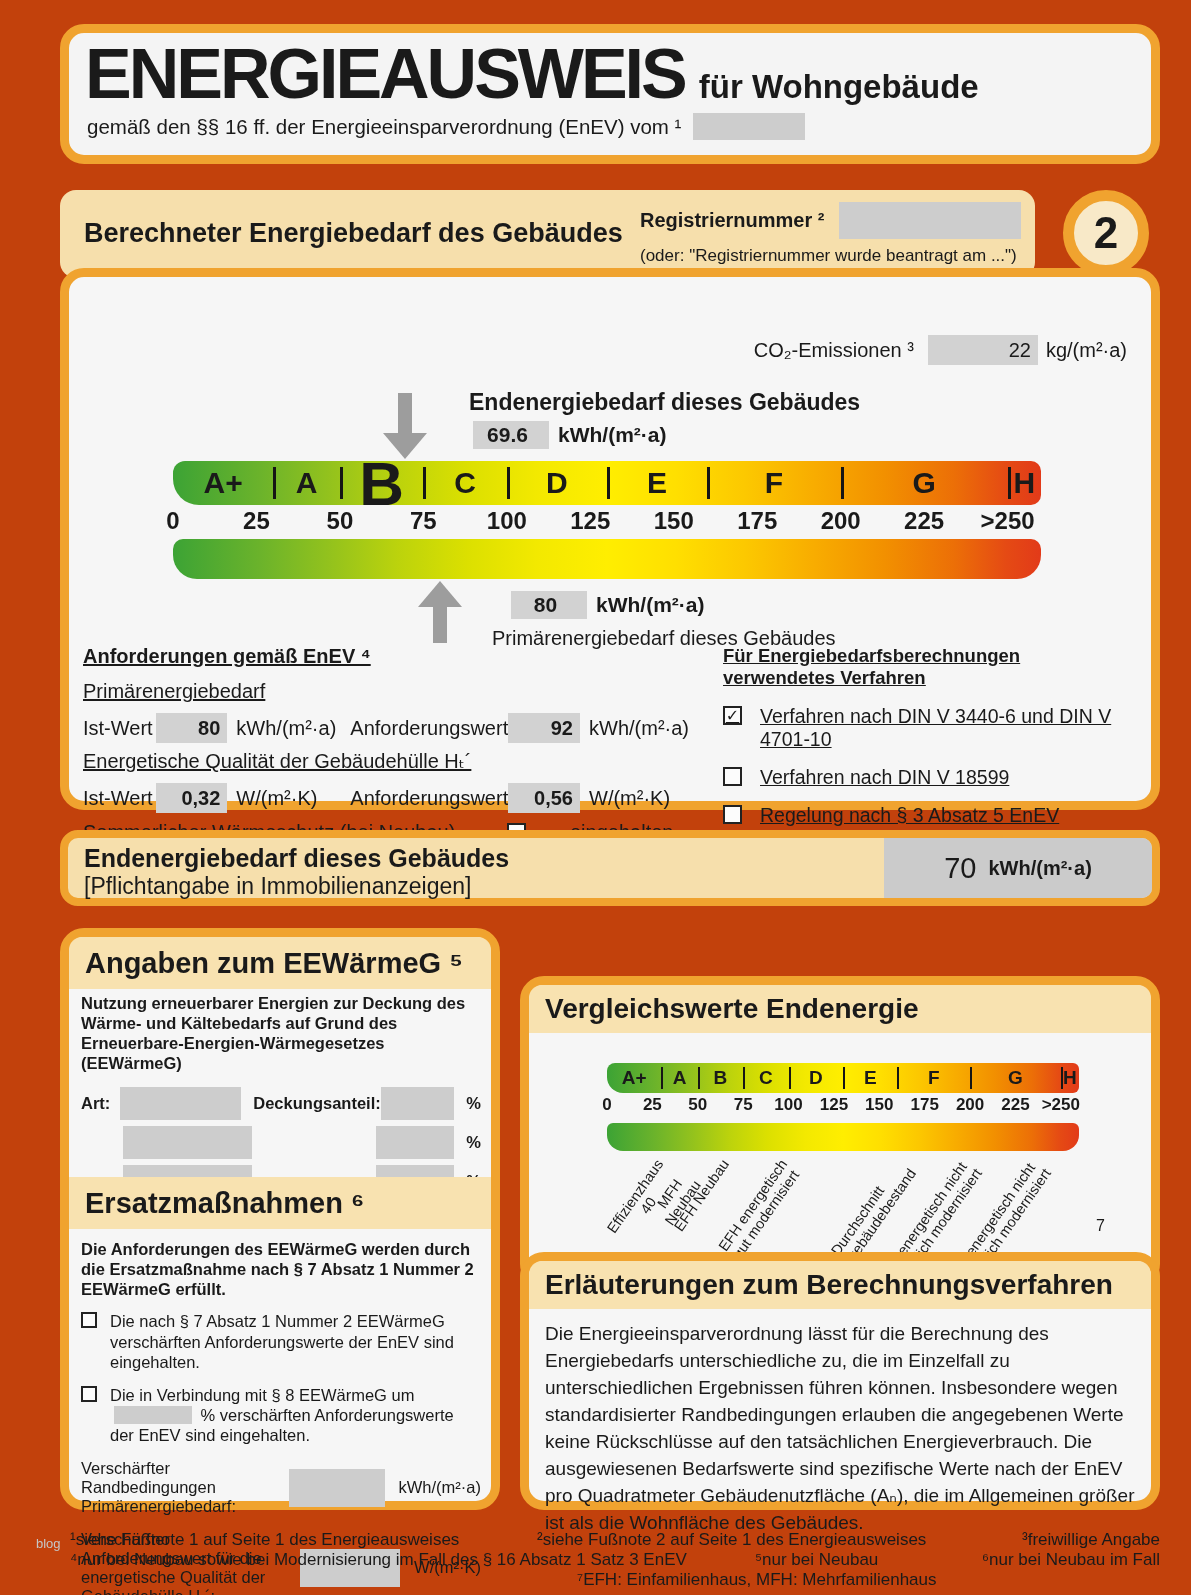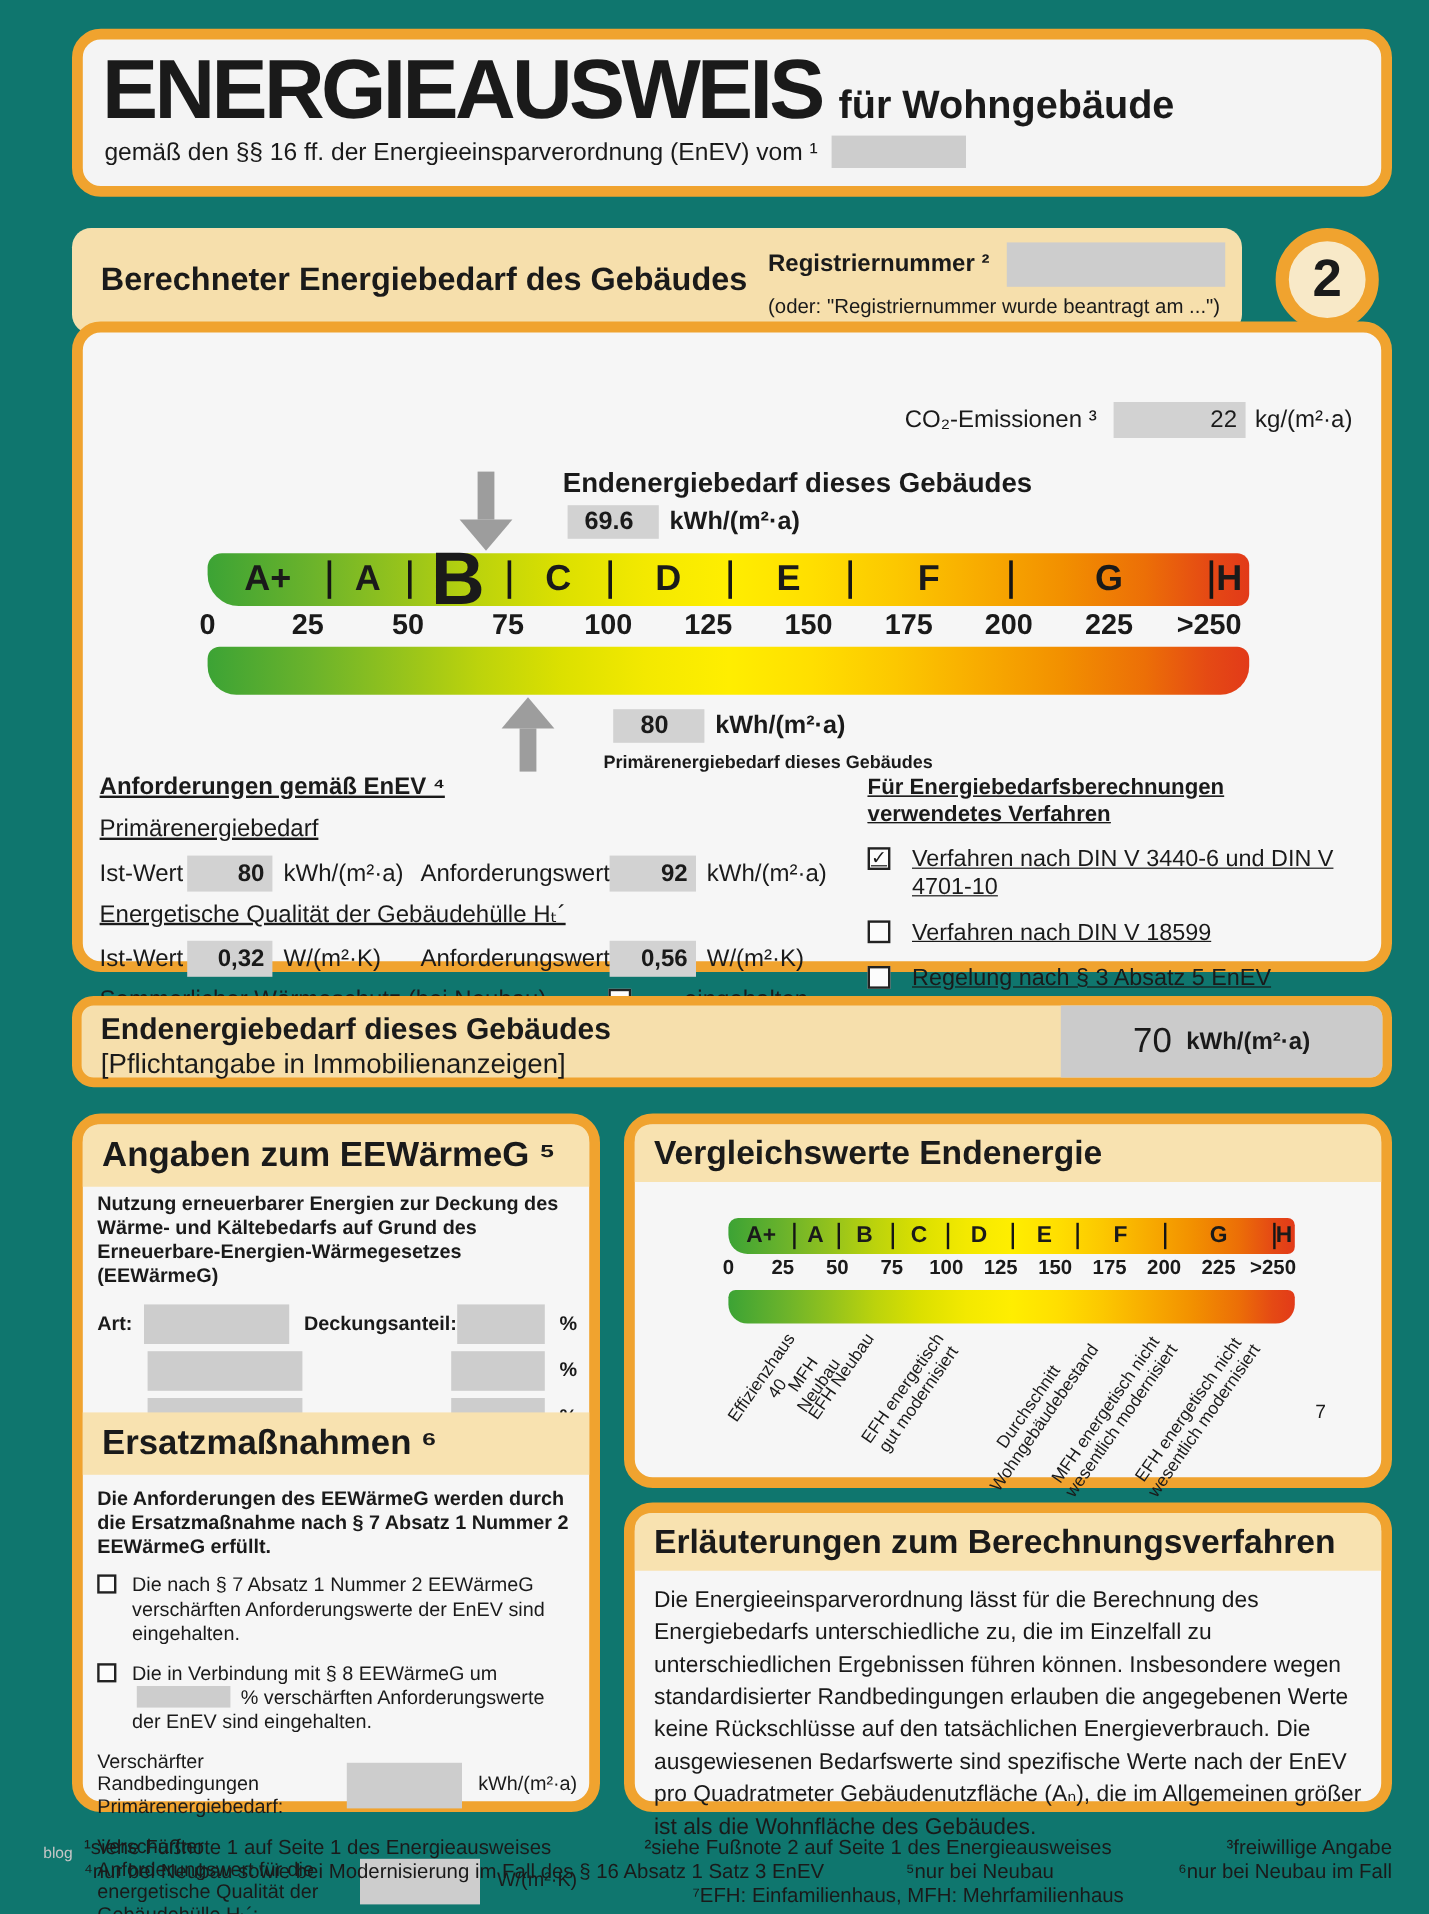--- a/index.html
+++ b/index.html
@@ -1,17 +1,17 @@
 <!DOCTYPE html>
 <html><head>
 <meta charset="utf-8">
 <style>
   html,body{margin:0;padding:0;}
   body{background:#e8e8e8;}
-  .page{position:relative;width:1191px;height:1595px;background:#0f766e;
+  .page{position:relative;width:1191px;height:1595px;background:#c2410c;
         font-family:"Liberation Sans","DejaVu Sans",sans-serif;color:#1a1a1a;overflow:hidden;}
   .content{position:absolute;left:60px;top:0;width:1100px;height:100%;}
   .obox{position:absolute;background:#f6f6f6;border:9px solid #F0A32F;border-radius:24px;box-sizing:border-box;}
   .strip{position:absolute;top:0;left:0;right:0;height:48px;background:#F8E2B0;border-radius:13px 13px 0 0;
          display:flex;align-items:center;padding-left:16px;font-weight:bold;box-sizing:border-box;}
   .ph{background:#CDCDCD;display:inline-block;}
   .vb{background:#D2D2D2;display:flex;align-items:center;justify-content:flex-end;
       box-sizing:border-box;padding-right:7px;font-weight:bold;}
   
   .header-box{top:24px;left:0;width:1100px;height:140px;background:#f4f4f4;}
@@ -34,21 +34,21 @@
   .main-box{top:268px;left:0;width:1100px;height:542px;}
   .main-box .strip{font-size:28px;}
   .co2-row{position:absolute;top:58px;right:24px;display:flex;align-items:center;font-size:20px;}
   .co2-row .vb{width:110px;height:30px;margin:0 8px 0 14px;font-weight:normal;}
   .scale-area{position:absolute;top:112px;left:104px;width:868px;height:252px;}
   .end-title{position:absolute;left:296px;top:0;font-size:23px;font-weight:bold;}
   .valrow{position:absolute;display:flex;align-items:center;font-size:21px;font-weight:bold;}
   .valrow .vb{width:76px;height:28px;margin-right:9px;justify-content:center;}
   .ev{left:300px;top:32px;}
   .pv{left:338px;top:202px;}
-  .pm-title{position:absolute;left:330px;top:238px;font-size:15px;font-weight:bold;}
+  .pm-title{position:absolute;left:319px;top:238px;font-size:20px;font-weight:normal;}
   .arr{position:absolute;width:44px;transform:translateX(-50%);}
   .arr .stem{position:absolute;left:15px;width:14px;background:#9D9D9D;}
   .arr .head{position:absolute;left:0;width:0;height:0;border-left:22px solid transparent;border-right:22px solid transparent;}
   .darr{top:4px;height:66px;}
   .darr .stem{top:0;height:40px;}
   .darr .head{top:40px;border-top:26px solid #9D9D9D;}
   .uarr{top:192px;height:62px;}
   .uarr .head{top:0;border-bottom:26px solid #9D9D9D;}
   .uarr .stem{top:26px;height:36px;}
   .egrad{background:linear-gradient(90deg,#3CA335 0%,#6BB32B 10%,#93C21D 18%,#BCD30C 26%,#DCE000 34%,#F3E900 42%,
@@ -108,21 +108,21 @@
   .ersatz .bold{font-weight:bold;line-height:1.22;margin-bottom:12px;}
   .eitem{display:flex;align-items:flex-start;margin-bottom:13px;line-height:1.22;}
   .eitem .cb{width:16px;height:16px;margin-top:1px;}
   .eitem .tx{margin-left:13px;}
   .eitem .ph{width:78px;height:18px;vertical-align:-3px;margin:0 4px;}
   .vrow{display:flex;align-items:center;margin-top:14px;line-height:1.15;}
   .vrow .vl{width:222px;}
   .vrow .vbx{width:102px;height:38px;background:#CDCDCD;}
   .vrow .vu{margin-left:14px;}
   
-  .vbox2{top:928px;left:460px;width:640px;height:312px;}
+  .vbox2{top:976px;left:460px;width:640px;height:312px;}
   .vbox2 .strip{font-size:28px;}
   .scale-sm{position:absolute;top:78px;left:78px;width:472px;}
   .sm-letters{top:0;height:30px;border-radius:8px 6px 6px 16px;}
   .sm-letters .cls{font-size:19px;}
   .sm-letters .sdiv{width:2px;}
   .sm-ticks{top:32px;height:24px;font-size:17px;font-weight:bold;position:absolute;left:0;width:100%;}
   .sm-ticks span{position:absolute;transform:translateX(-50%);white-space:nowrap;}
   .sm-plain{top:60px;height:28px;border-radius:6px 6px 16px 16px;}
   .vlabels{position:absolute;top:94px;left:0;width:100%;height:150px;}
   .vlabel{position:absolute;top:0;font-size:14.5px;white-space:pre-line;text-align:center;line-height:1.1;

